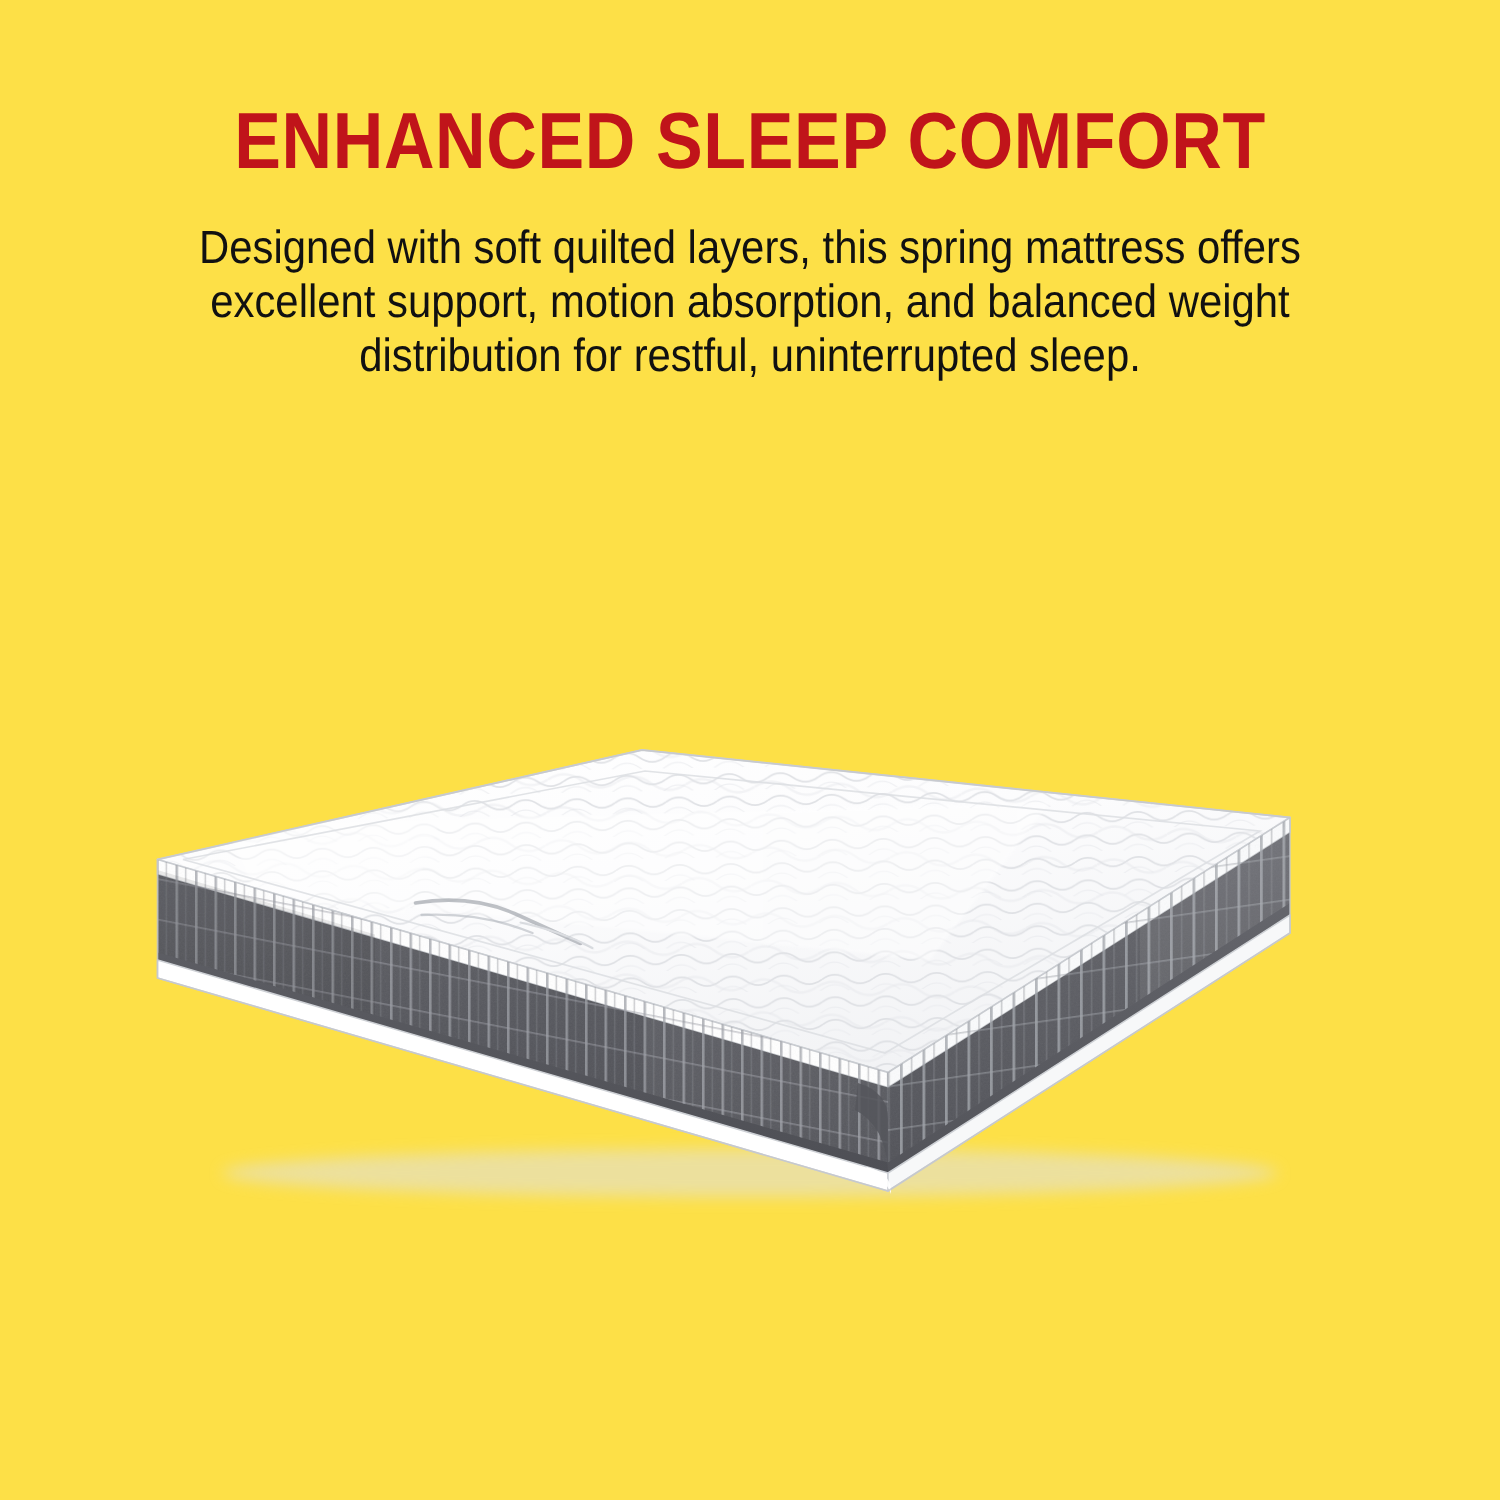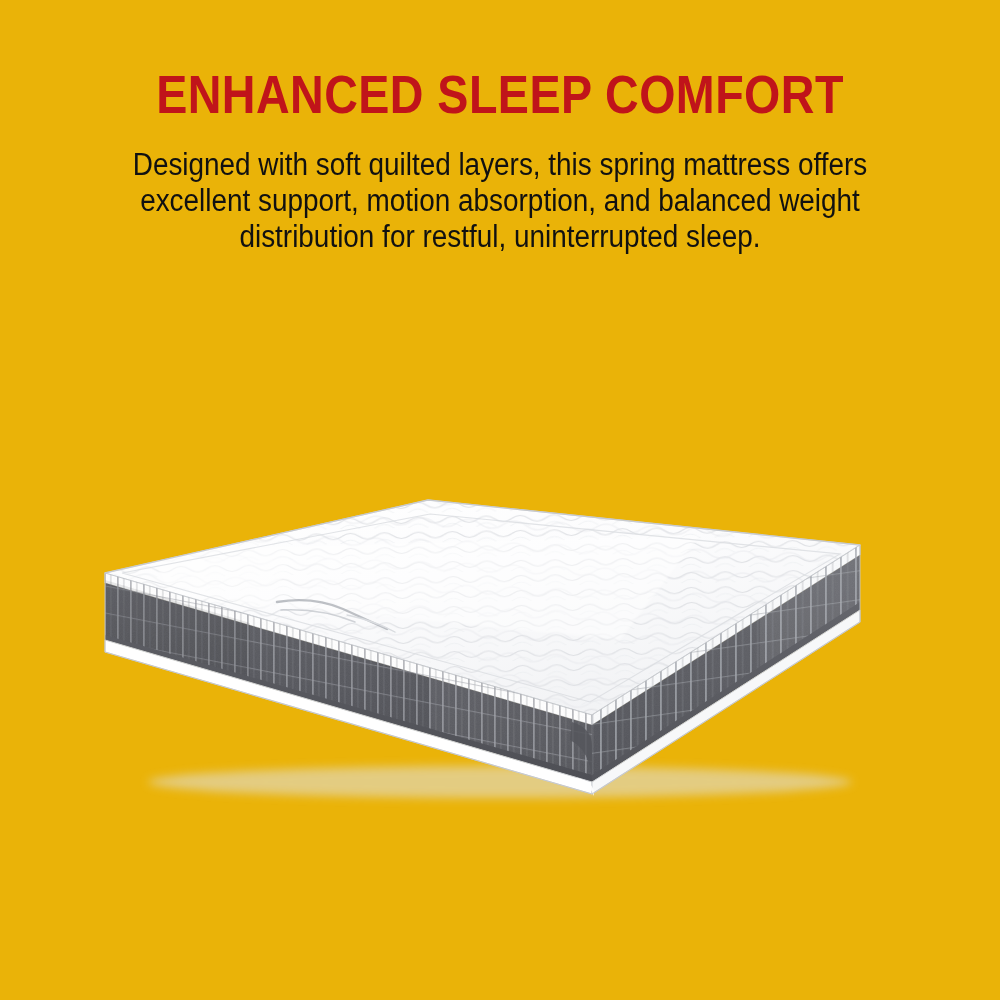--- a/index.html
+++ b/index.html
@@ -5,21 +5,21 @@
 <style>
   html, body {
     margin: 0;
     padding: 0;
     background: #ffffff;
   }
   #page {
     position: relative;
     width: 1000px;
     height: 1000px;
-    background: #eab308;
+    background: #fde047;
     overflow: hidden;
     font-family: "Liberation Sans", "DejaVu Sans", sans-serif;
   }
 
   
   .text-block {
     position: absolute;
     left: 0;
     top: 0;
     width: 1000px;

